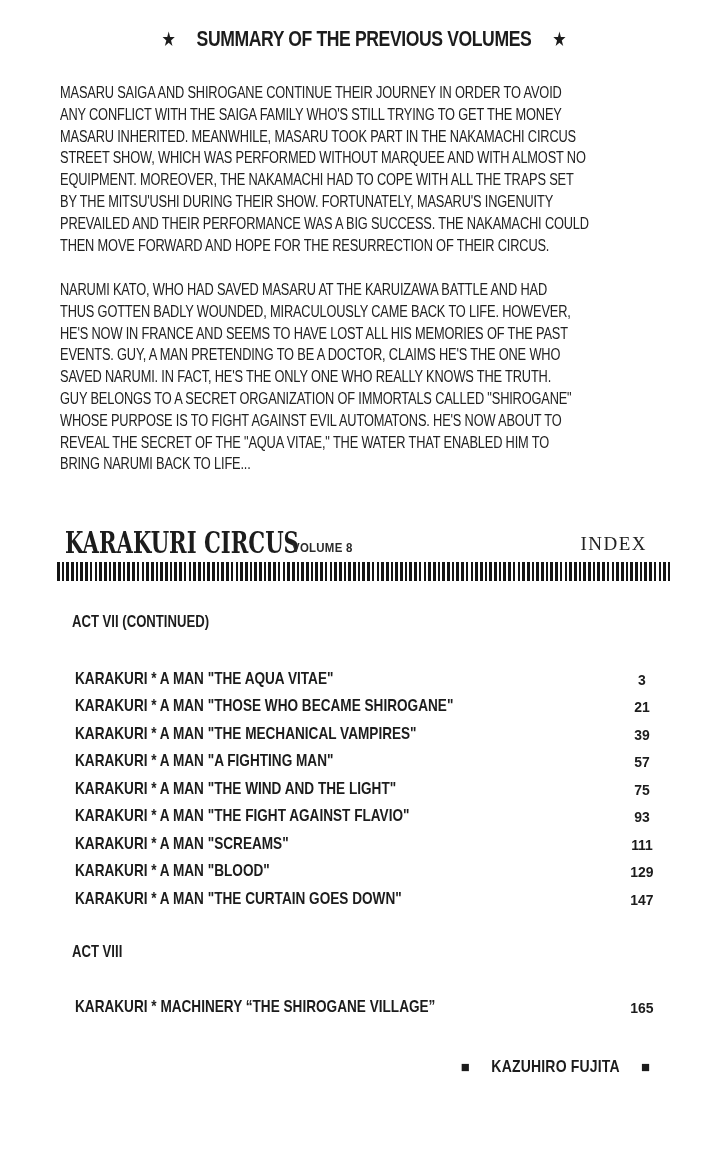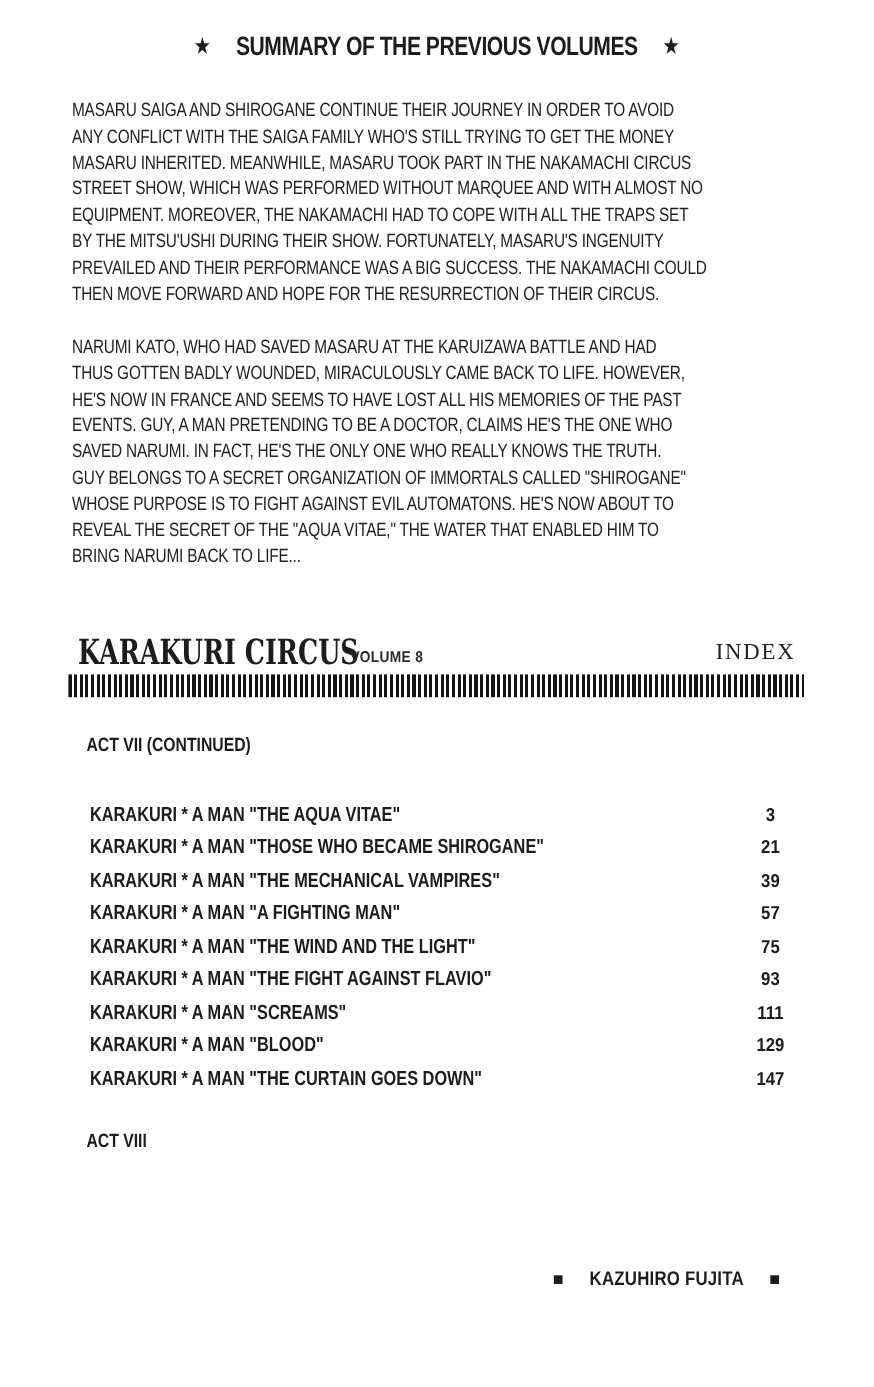--- a/index.html
+++ b/index.html
@@ -42,21 +42,21 @@
     white-space:nowrap;
     transform:scaleX(0.73);transform-origin:left bottom;
   }
   .volume-label{
     position:absolute;left:227px;bottom:3px;
     font-size:13px;font-weight:bold;letter-spacing:0.3px;
     transform:scaleX(0.88);transform-origin:left bottom;
     color:#2a2a2a;white-space:nowrap;
   }
   .index-label{
-    position:absolute;right:0;bottom:3px;
+    position:absolute;right:16px;bottom:3px;
     font-family:"Liberation Serif",serif;
     font-size:19px;letter-spacing:1.5px;color:#222;
   }
   
   .barcode{
     position:absolute;left:57px;top:562px;width:613px;height:19px;
     background:repeating-linear-gradient(90deg,#141414 0px,#141414 2.6px,#ffffff 2.6px,#ffffff 4.7px);
   }
   
   .act-heading{
@@ -160,20 +160,24 @@
     <span class="toc-title">KARAKURI * A MAN "BLOOD"</span>
     <span class="toc-page">129</span>
   </div>
   <div class="toc-row" style="top:889px">
     <span class="toc-title">KARAKURI * A MAN "THE CURTAIN GOES DOWN"</span>
     <span class="toc-page">147</span>
   </div>
 
   <div id="act8-heading" class="act-heading">ACT VIII</div>
 
+  <div class="toc-row" style="top:997px">
+    <span class="toc-title">KARAKURI * MACHINERY “THE SHIROGANE VILLAGE”</span>
+    <span class="toc-page">165</span>
+  </div>
 
   <div class="footer">
     <span class="square">■</span>
     <span class="author">KAZUHIRO FUJITA</span>
     <span class="square">■</span>
   </div>
 
 </div>
 
 </body></html>

